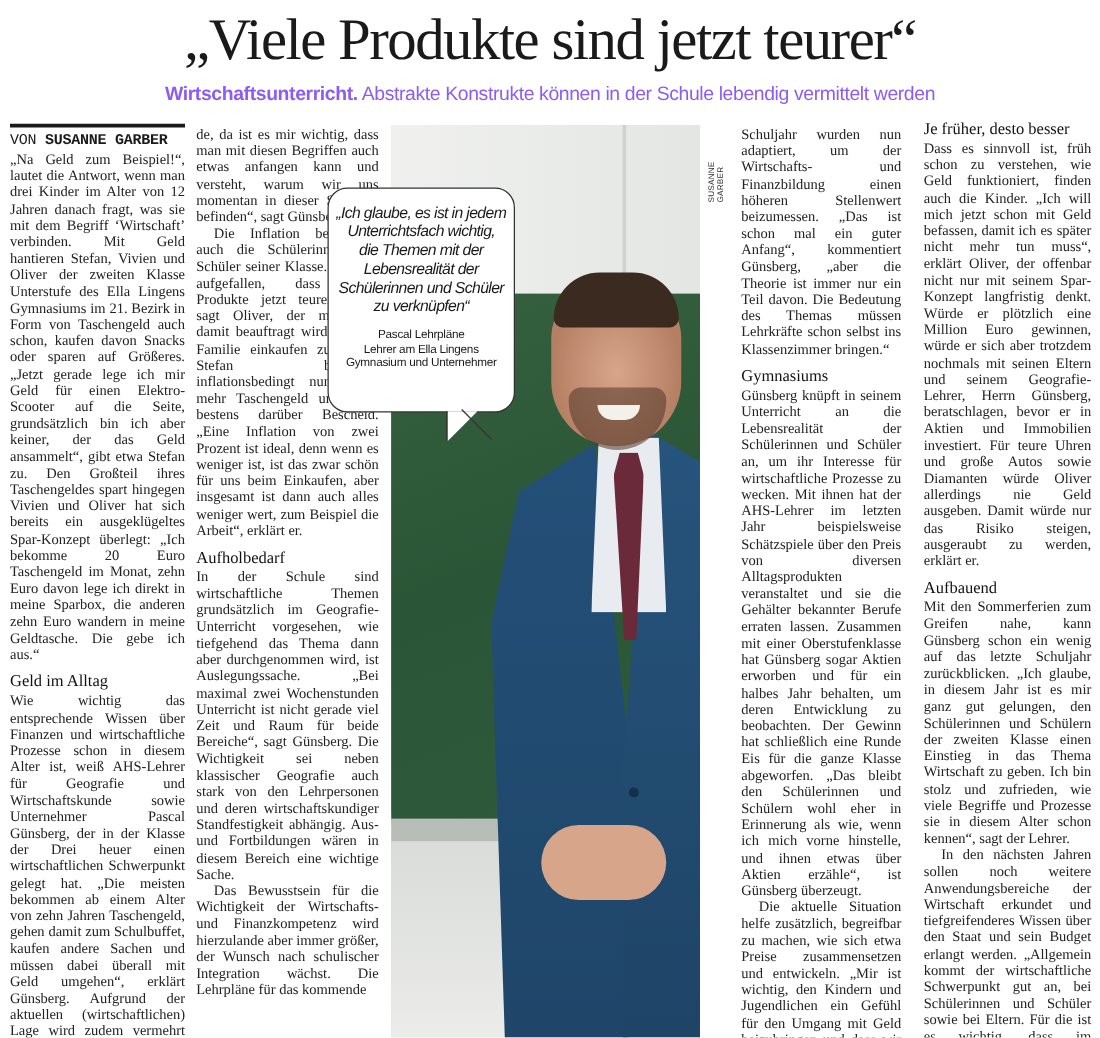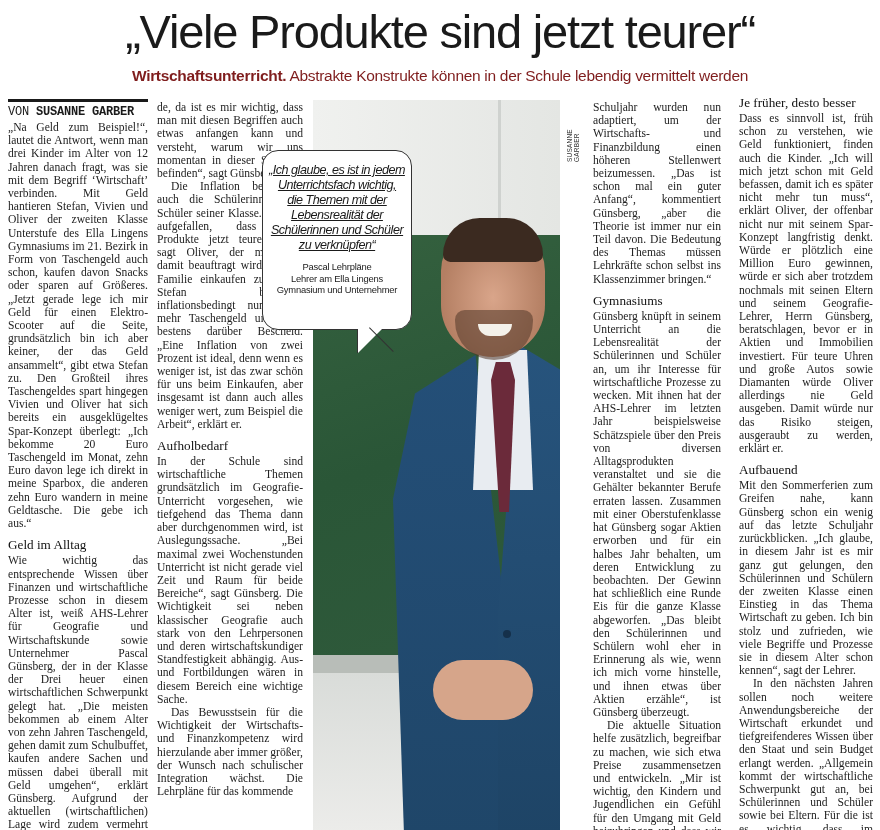--- a/index.html
+++ b/index.html
@@ -1,27 +1,27 @@
 <!DOCTYPE html>
 <html><head>
 <meta charset="utf-8">
 <style>
   * { box-sizing: border-box; margin: 0; padding: 0; }
   html, body { width: 880px; height: 830px; background: #fff; overflow: hidden; }
   body { position: relative; font-family: "DejaVu Serif", serif; color: #1a1a1a; }
 
   .headline {
     position: absolute; left: 0; top: 4px; width: 880px; text-align: center;
-    font-family: Liberation Sans, sans-serif; font-size: 47px; line-height: 56px;
+    font-family: Liberation Serif, serif; font-size: 47px; line-height: 56px;
     letter-spacing: -1.2px; color: #1a1a1a; font-weight: normal;
   }
   .subline {
     position: absolute; left: 0; top: 66px; width: 880px; text-align: center;
     font-family: "Liberation Sans", sans-serif; font-size: 15.5px; line-height: 20px;
-    letter-spacing: -0.3px; color: #7f1d1d;
+    letter-spacing: -0.3px; color: #8b5cf6;
   }
   .subline b { font-weight: bold; }
 
   .col {
     position: absolute; font-family: "Liberation Serif", serif;
     font-size: 11.6px; line-height: 13.2px; color: #222;
     text-align: justify; hyphens: manual;
   }
   .col p { margin: 0; }
   .col p.indent { text-indent: 14px; }
@@ -65,21 +65,21 @@
     writing-mode: vertical-rl; transform: rotate(180deg); letter-spacing: 0.2px;
   }
 
   
   .quote {
     position: absolute; left: 262px; top: 150px; width: 150px; height: 180px;
     background: #fff; border: 1.3px solid #333; border-radius: 16px;
     padding: 12px 6px 0 6px; text-align: center; z-index: 3;
     font-family: "Liberation Sans", sans-serif; color: #1a1a1a;
   }
-  .quote .q-text { font-style: italic; font-size: 12.6px; line-height: 15px; letter-spacing: -0.5px; text-decoration: underline; }
+  .quote .q-text { font-style: italic; font-size: 12.6px; line-height: 15px; letter-spacing: -0.5px; }
   .quote .q-name { margin-top: 8px; font-size: 9.4px; line-height: 11.5px; letter-spacing: -0.2px; }
   .quote-tail {
     position: absolute; left: 358px; top: 329px; width: 0; height: 0; z-index: 4;
     border-left: 0 solid transparent; border-right: 24px solid transparent; border-top: 24px solid #fff;
   }
   .quote-tail-line {
     position: absolute; left: 357px; top: 329px; width: 1.3px; height: 24px; background: #333; z-index: 5;
   }
   .quote-tail-line2 {
     position: absolute; left: 369px; top: 328px; width: 1.3px; height: 34px; background: #333; z-index: 5;

